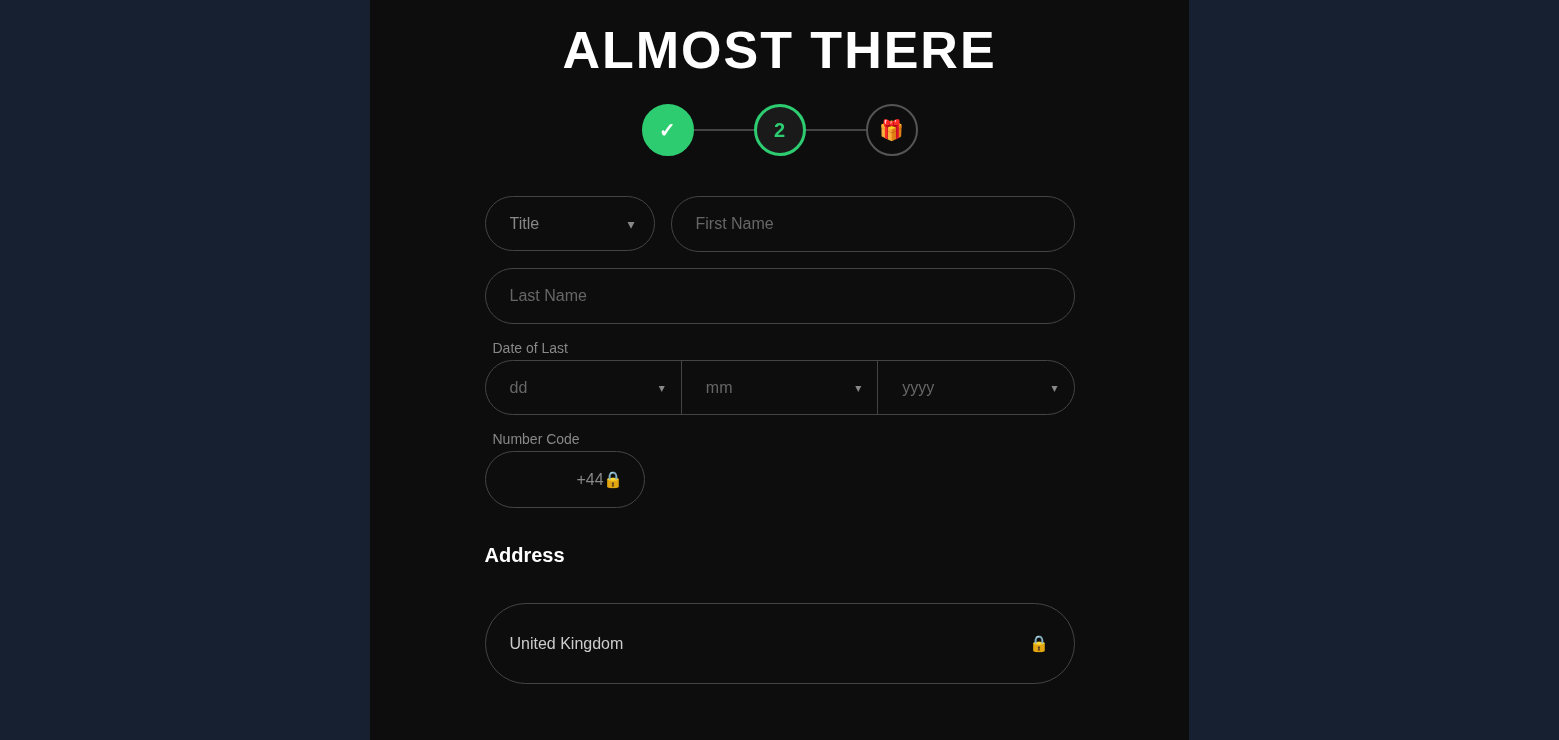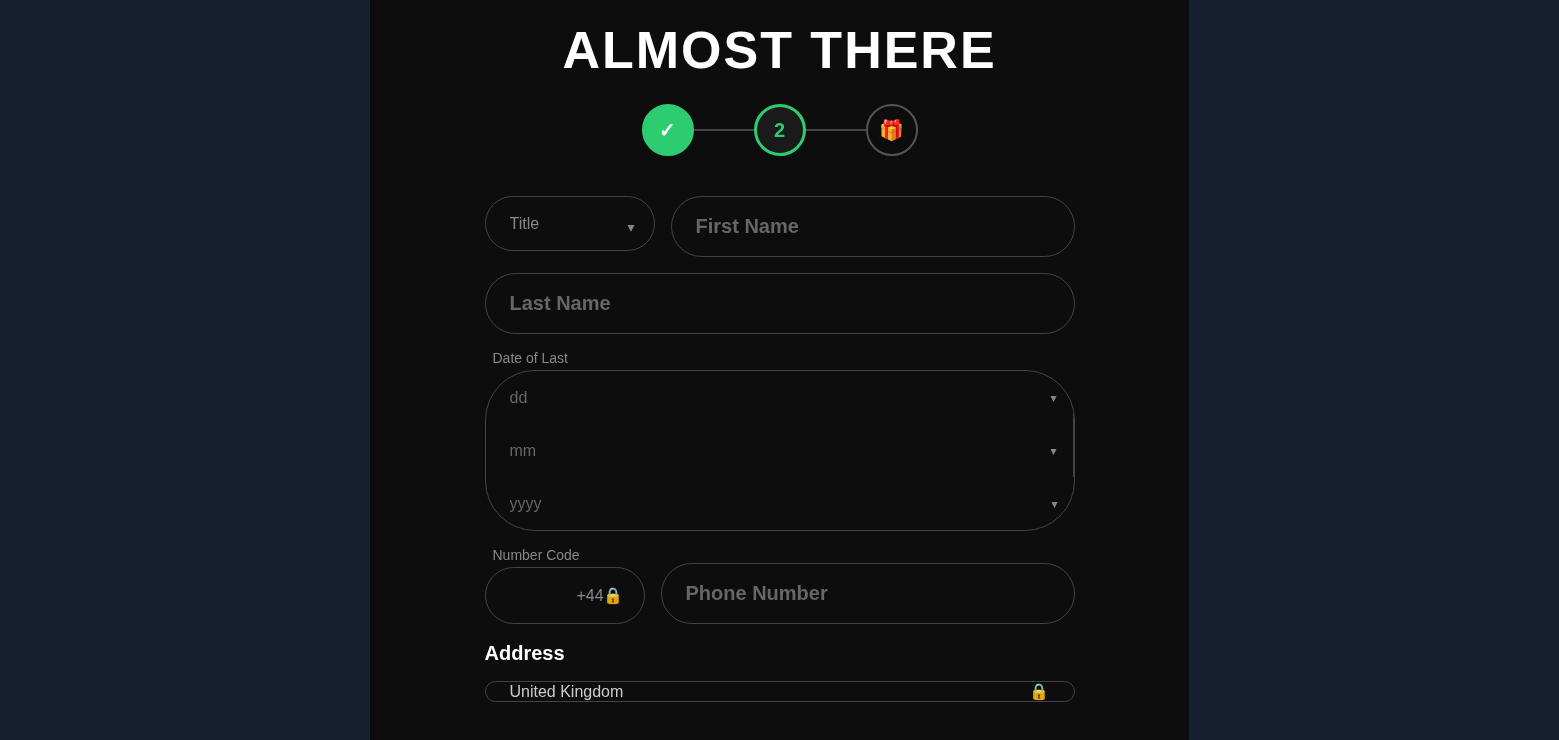--- a/index.html
+++ b/index.html
@@ -95,25 +95,24 @@
     .form-row {
       display: flex;
       gap: 16px;
     }
 
     .input-field {
       background-color: transparent;
       border: 1.5px solid #444;
       border-radius: 50px;
       color: #888;
-      font-size: 20px;
+      font-size: 16px;
       padding: 18px 24px;
       outline: none;
       width: 100%;
-      font-weight: bold;
     }
 
     .input-field::placeholder {
       color: #666;
     }
 
     .select-field {
       background-color: transparent;
       border: 1.5px solid #444;
       border-radius: 50px;
@@ -158,21 +157,20 @@
       font-size: 14px;
       padding-left: 8px;
     }
 
     .dob-row {
       display: flex;
       gap: 0;
       border: 1.5px solid #444;
       border-radius: 50px;
       overflow: hidden;
-      flex-direction: column;
     }
 
     .dob-select-wrapper {
       position: relative;
       flex: 1;
       display: flex;
       align-items: center;
     }
 
     .dob-select-wrapper:not(:last-child) {
@@ -237,41 +235,42 @@
 
     .phone-number-wrapper {
       flex: 1;
     }
 
     
     .address-label {
       color: #ffffff;
       font-size: 20px;
       font-weight: bold;
-      margin-top: 2px;
+      margin-top: 20px;
     }
 
     .country-field-wrapper {
       display: flex;
       flex-direction: column;
       gap: 4px;
     }
 
     .country-field {
       background-color: transparent;
       border: 1.5px solid #444;
       border-radius: 50px;
       color: #ccc;
       font-size: 16px;
-      padding: 0 24px;
+      padding: 30px 24px;
       outline: none;
       width: 100%;
       display: flex;
       align-items: center;
       justify-content: space-between;
+      margin-top: 20px;
     }
 
     select option {
       background-color: #1a1a1a;
       color: #ccc;
     }
   </style>
 </head>
 <body>
 
@@ -369,23 +368,20 @@
     </div>
 
     <div class="phone-section">
       <div class="country-code-wrapper">
         <label class="field-label">Number Code</label>
         <div class="country-code-field">
           <span>+44</span>
           <span class="lock-icon">🔒</span>
         </div>
       </div>
-      <div class="phone-number-wrapper">
-        <input type="tel" class="input-field" placeholder="Phone Number" style="">
-      </div>
     </div>
 
     <div>
       <div class="address-label">Address</div>
     </div>
 
     <div class="country-field-wrapper">
       <div class="country-field">
         <span>United Kingdom</span>
         <span class="lock-icon">🔒</span>

